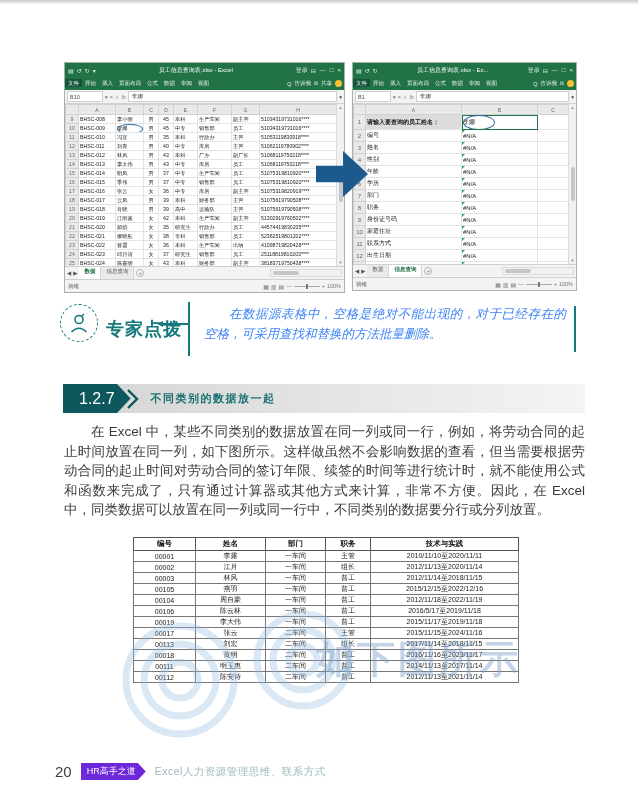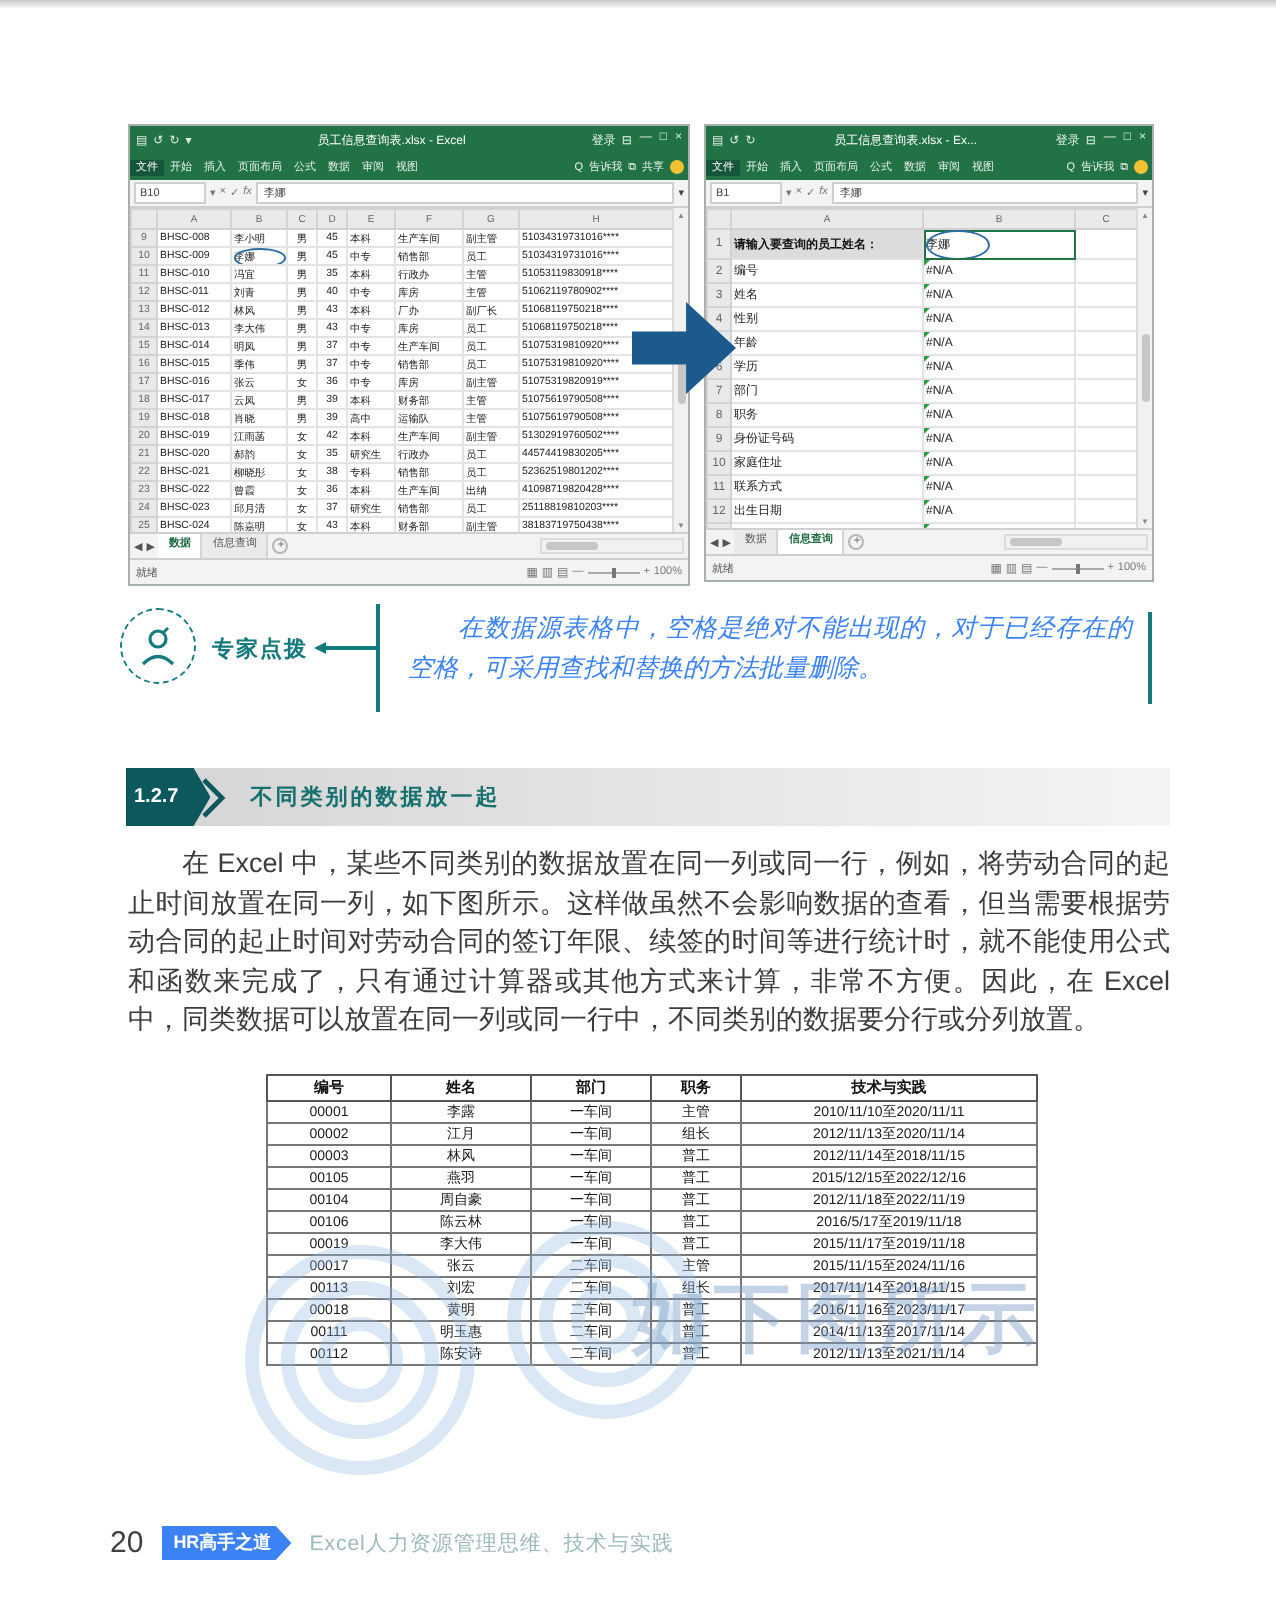--- a/index.html
+++ b/index.html
@@ -81,36 +81,36 @@
   .zoom-thumb{position:absolute;left:12px;top:-2px;width:2px;height:5px;background:#777;}
 
   
   #big-arrow{position:absolute;left:316px;top:151px;width:52px;height:46px;background:#1c5a8e;
          clip-path:polygon(0 32%,52% 32%,52% 0,100% 50%,52% 100%,52% 68%,0 68%);z-index:6;}
 
   
   #tip{position:absolute;left:58px;top:300px;width:525px;height:62px;}
   .tip-icon{position:absolute;left:2px;top:4px;width:38px;height:38px;border:1.6px dashed #157a7c;
          border-radius:50%;box-sizing:border-box;display:flex;align-items:center;justify-content:center;}
-  .tip-label{position:absolute;left:48px;top:17px;font-size:11px;font-weight:bold;color:#157a7c;letter-spacing:1px;}
+  .tip-label{position:absolute;left:48px;top:17px;font-size:18px;font-weight:bold;color:#157a7c;letter-spacing:1px;}
   .tip-connector{position:absolute;left:104px;top:23px;width:26px;height:2px;background:#157a7c;}
   .tip-connector::before{content:"";position:absolute;left:-5px;top:-2.5px;width:0;height:0;
          border-right:6px solid #157a7c;border-top:3.5px solid transparent;border-bottom:3.5px solid transparent;}
   .tip-rule{position:absolute;width:2px;background:#157a7c;}
   #tip-rule-left{left:130px;top:2px;height:54px;}
   #tip-rule-right{left:516px;top:6px;height:46px;}
   .tip-text{position:absolute;left:146px;top:4px;width:362px;font-size:12.5px;line-height:20px;
          font-style:italic;color:#3b82f6;text-indent:2em;text-align:justify;
          font-family:"Liberation Serif",serif;}
 
   
   #section-heading{position:absolute;left:63px;top:384px;width:522px;height:29px;
          background:linear-gradient(to right,#d4d4d4,#f4f4f4);display:flex;align-items:center;}
-  .sec-num{background:#0d585c;color:#fff;font-weight:bold;font-size:10px;height:29px;
-         line-height:29px;padding:0 16px 0 4px;
+  .sec-num{background:#0d585c;color:#fff;font-weight:normal;font-size:16px;height:29px;
+         line-height:29px;padding:0 16px 0 16px;
          clip-path:polygon(0 0,80% 0,100% 50%,80% 100%,0 100%);}
   .sec-chev{margin-left:-6px;flex:none;}
   .sec-title{color:#17716f;font-weight:bold;font-size:11px;margin-left:12px;letter-spacing:1.5px;}
 
   
   .para{position:absolute;left:64px;width:521px;font-size:13.5px;line-height:19.5px;
         color:#3c3c3c;text-align:justify;text-indent:2em;z-index:3;}
   #para1{top:422px;}
   #para2{top:658px;}
 
@@ -124,21 +124,21 @@
 
   
   #wm-circles{position:absolute;left:55px;top:608px;z-index:2;pointer-events:none;}
   #wm-text{position:absolute;left:316px;top:634px;z-index:2;pointer-events:none;
         font-family:"Liberation Serif",serif;font-size:38px;font-weight:bold;
         color:rgba(125,160,200,0.45);letter-spacing:3px;white-space:nowrap;}
 
   
   #footer{position:absolute;left:55px;top:763px;display:flex;align-items:center;gap:9px;z-index:3;}
   .page-num{font-size:15px;color:#3f3f3f;}
-  .badge{background:#3b82f6;color:#fff;font-size:9px;font-weight:bold;padding:2px 10px 2px 6px;
+  .badge{background:#6d28d9;color:#fff;font-size:9px;font-weight:normal;padding:2px 10px 2px 6px;
         clip-path:polygon(0 0,88% 0,100% 50%,88% 100%,0 100%);}
   .book-title{font-size:10.5px;color:#9db9ba;letter-spacing:0.5px;}
 </style>
 </head>
 <body>
 
 <div class="page">
   <div class="top-strip"></div>
 
   <div class="excel" id="excel-left">
@@ -737,15 +737,15 @@
         <circle cx="248" cy="52" r="30"></circle>
         <circle cx="248" cy="52" r="46"></circle>
     </g>
   </svg>
   <div id="wm-text">如下图所示</div>
 
 
   <div id="footer">
     <span class="page-num">20</span>
     <span class="badge">HR高手之道</span>
-    <span class="book-title">Excel人力资源管理思维、技术与实践</span>
+    <span class="book-title">Excel人力资源管理思维、联系方式</span>
   </div>
 </div>
 
 </body></html>

